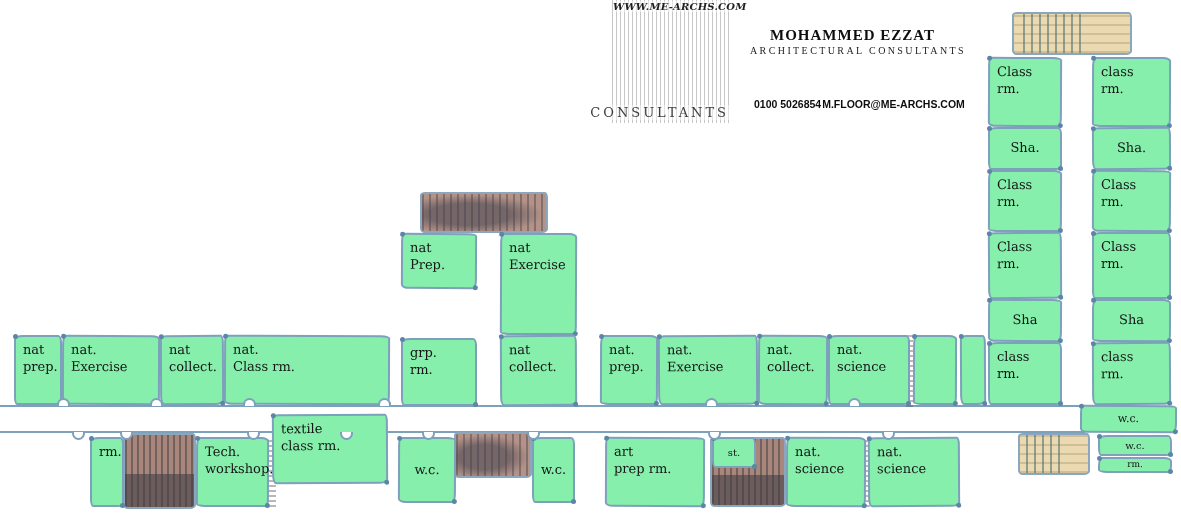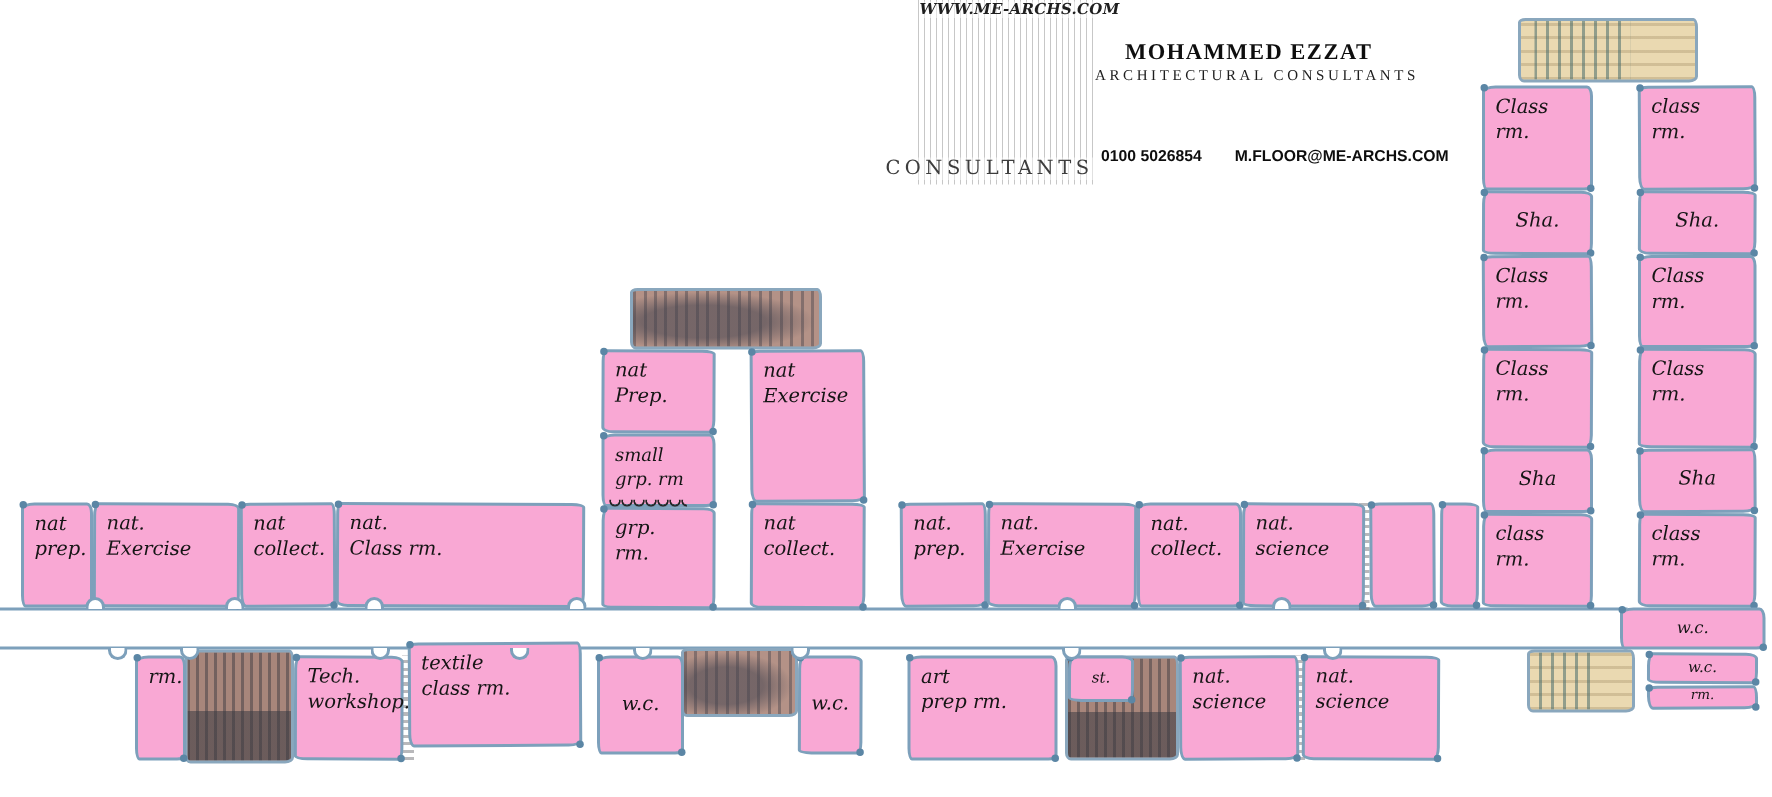--- a/index.html
+++ b/index.html
@@ -34,50 +34,50 @@
     font-size: 70px; line-height: 1; color: #1a1a1a; letter-spacing: -6px;
     -webkit-mask-image: repeating-linear-gradient(90deg, #000 0 2px, transparent 2px 4px);
     mask-image: repeating-linear-gradient(90deg, #000 0 2px, transparent 2px 4px);
   }
   .logo-firm {
     position: absolute; bottom: 3px; right: 1px;
     font-family: "DejaVu Serif", serif; font-size: 13px;
     letter-spacing: 3px; color: #3d3d3d; background: rgba(255,255,255,.45);
     white-space: nowrap;
   }
-  .logo-right { position: relative; width: 205px; height: 123px; }
+  .logo-right { position: relative; width: 205px; height: 123px; margin-left: 20px; }
   .logo-name {
     position: absolute; top: 27px; left: 0; right: 0; text-align: center;
     font-family: "Liberation Serif", serif; font-weight: bold;
     font-size: 15px; letter-spacing: 1px; color: #0e0e0e; white-space: nowrap;
   }
   .logo-sub {
     position: absolute; top: 45px; left: 0; right: 0; text-align: center;
     font-family: "Liberation Serif", serif; font-size: 10px;
     letter-spacing: 2.4px; color: #1d1d1d; white-space: nowrap;
   }
   .logo-contact {
     position: absolute; top: 98px; left: 4px; right: 0;
-    display: flex; gap: 22px; justify-content: flex-start;
+    display: flex; gap: 1px; justify-content: flex-start;
     font-family: "Liberation Sans", sans-serif; font-weight: bold;
     font-size: 10.5px; color: #0d0d0d; white-space: nowrap;
   }
 
   
   .plan { position: absolute; inset: 0; --wall: #7da0bb; }
 
   .corridor {
     position: absolute;
     border-top: 2px solid var(--wall);
     border-bottom: 2px solid var(--wall);
   }
 
   .room {
-    position: absolute; border: 2px solid var(--wall); background: #f9a8d4;
-    color: #151515; font-family: "DejaVu Serif", serif; font-style: italic;
+    position: absolute; border: 2px solid var(--wall); background: #86efac;
+    color: #151515; font-family: "DejaVu Serif", serif; 
     font-size: 13px; line-height: 1.3; padding: 5px 3px 0 7px;
   }
   .room-label { display: block; white-space: pre-line; }
   .room.center { display: flex; align-items: center; justify-content: center; padding: 0; }
   .room:nth-of-type(4n+1){ border-radius: 7px 3px 9px 4px/3px 8px 4px 9px; transform: rotate(-0.3deg); }
   .room:nth-of-type(4n+2){ border-radius: 3px 9px 4px 8px/8px 3px 9px 4px; transform: rotate(0.25deg); }
   .room:nth-of-type(4n+3){ border-radius: 9px 4px 6px 3px/4px 7px 3px 8px; }
   .room:nth-of-type(4n)  { border-radius: 4px 8px 3px 9px/9px 4px 8px 3px; transform: rotate(0.2deg); }
   .room::before, .room::after {
     content: ""; position: absolute; width: 5px; height: 5px;
@@ -176,32 +176,27 @@
         <span class="room-label">nat.
 Class rm.</span>
       </div>
       <div class="room" style="left: 90px; top: 437px; width: 34px; height: 70px;">
         <span class="room-label">rm.</span>
       </div>
       <div class="room" style="left: 196px; top: 437px; width: 73px; height: 70px;">
         <span class="room-label">Tech.
 workshop.</span>
       </div>
-      <div class="room" style="left: 272px; top: 428px; width: 116px; height: 70px;">
+      <div class="room" style="left: 272px; top: 414px; width: 116px; height: 70px;">
         <span class="room-label">textile
 class rm.</span>
       </div>
       <div class="room" style="left: 401px; top: 233px; width: 76px; height: 56px;">
         <span class="room-label">nat
 Prep.</span>
-      </div>
-      <div class="room" style="left: 401px; top: 289px; width: 76px; height: 49px; font-size: 12px;">
-        <span class="room-label">small
-grp. rm</span>
-        <div class="squiggle"></div>
       </div>
       <div class="room" style="left: 401px; top: 338px; width: 76px; height: 68px;">
         <span class="room-label">grp.
 rm.</span>
       </div>
       <div class="room" style="left: 500px; top: 233px; width: 77px; height: 102px;">
         <span class="room-label">nat
 Exercise</span>
       </div>
       <div class="room" style="left: 500px; top: 335px; width: 77px; height: 71px;">

